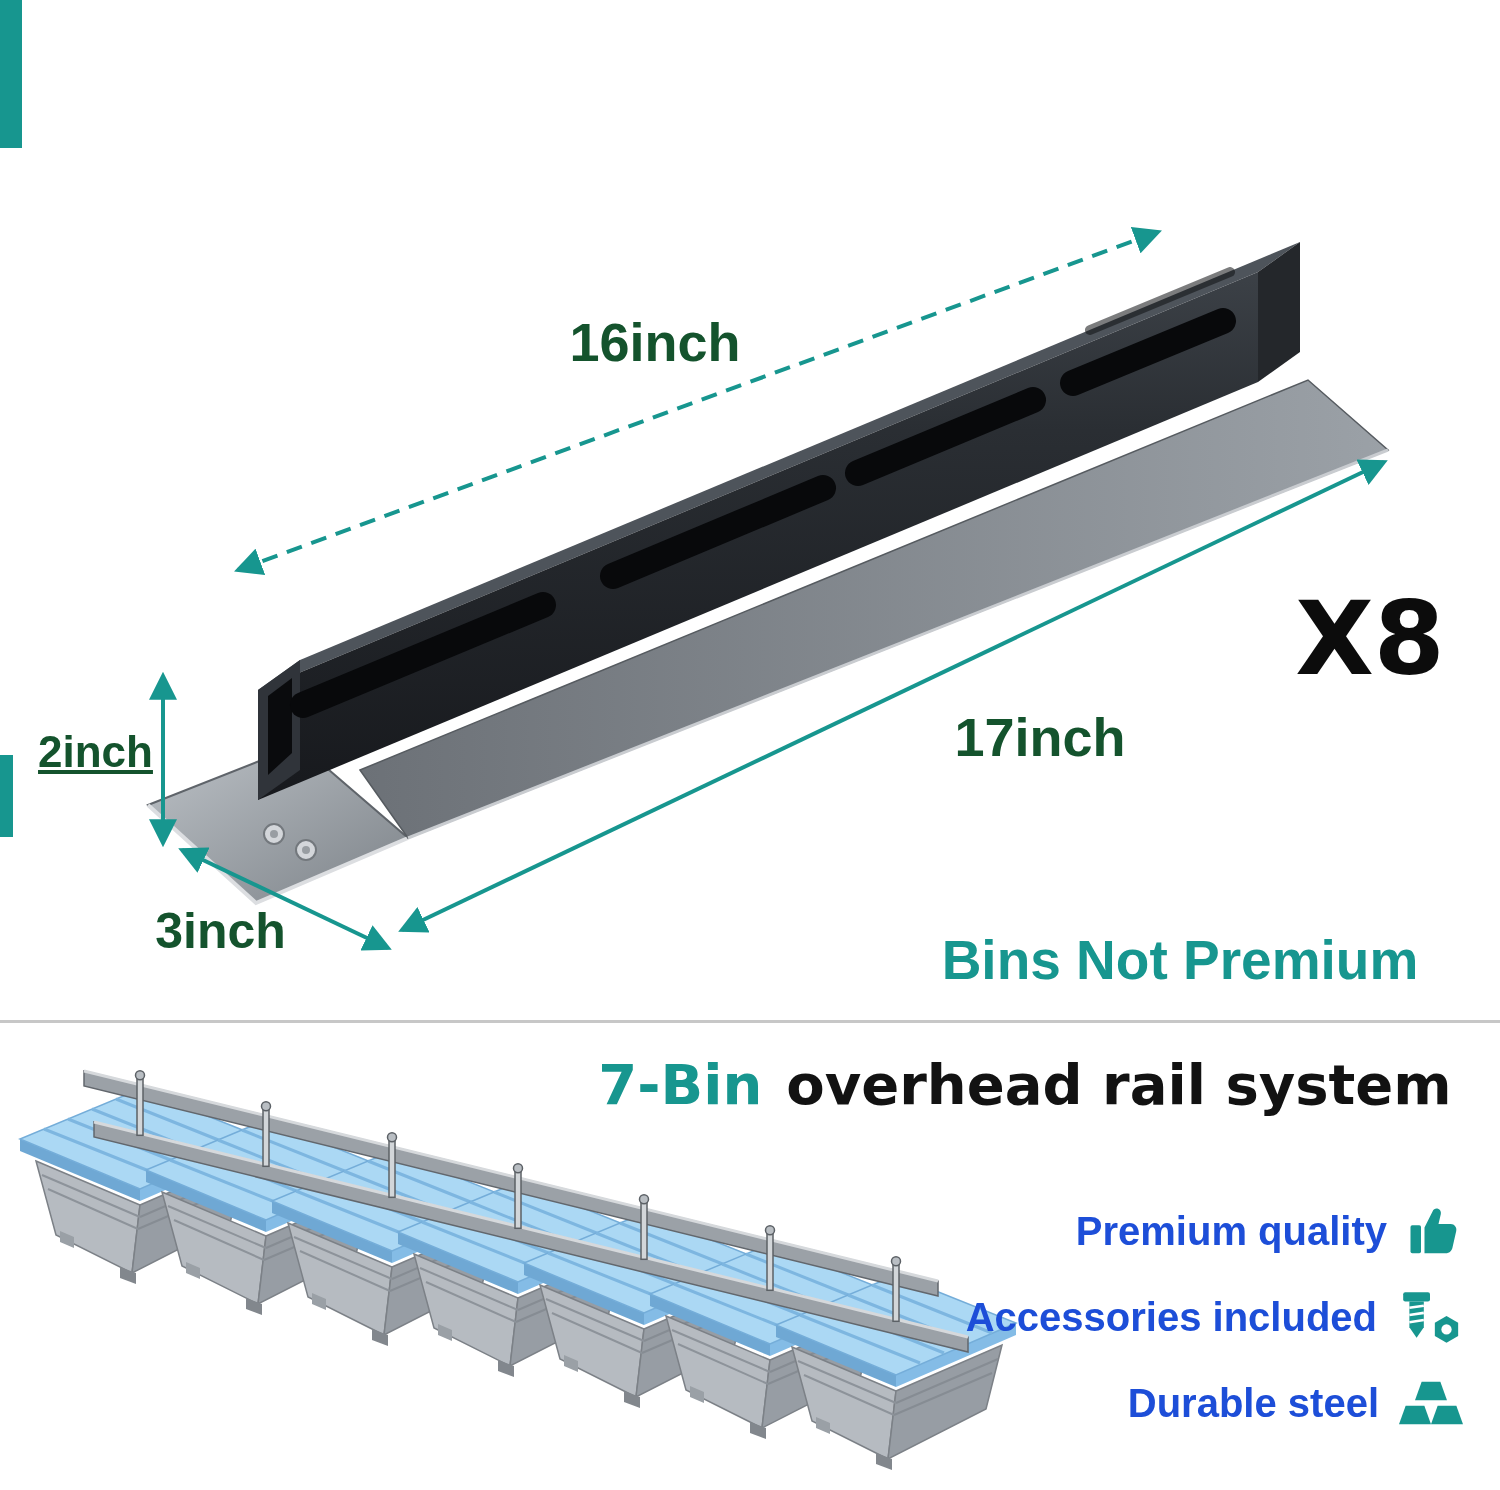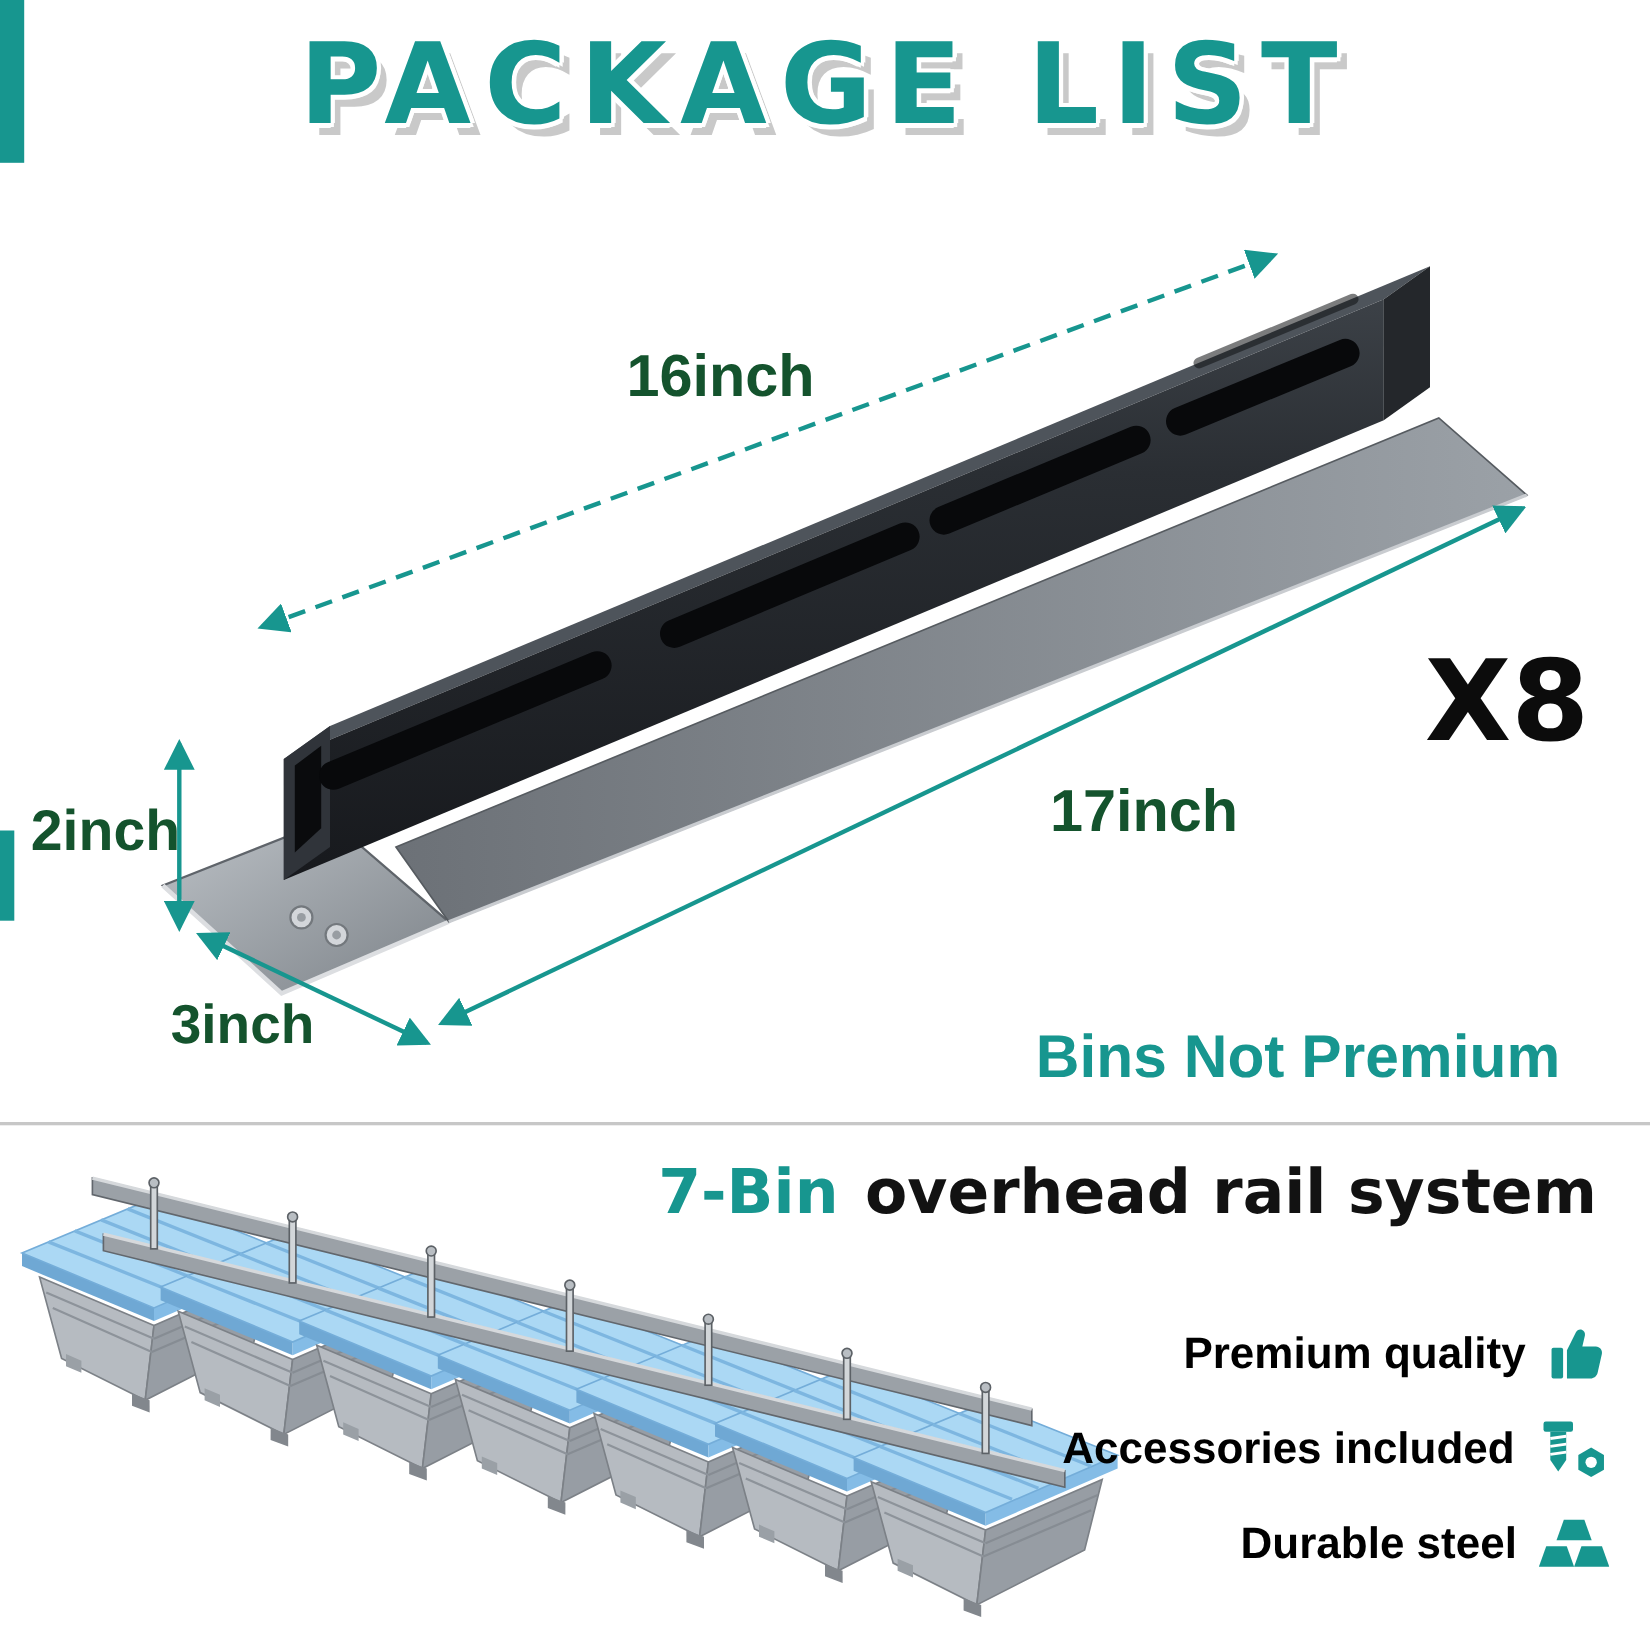--- a/index.html
+++ b/index.html
@@ -19,21 +19,21 @@
       -3px -3px 0 #fff, 3px -3px 0 #fff, -3px 3px 0 #fff, 3px 3px 0 #fff,
       0 -4px 0 #fff, 0 4px 0 #fff, -4px 0 0 #fff, 4px 0 0 #fff,
       9px 11px 0 #c9c9c9;
   }
 
   .top-svg { left:0; top:0; }
 
   .dim-label { color:#14532d; font-weight:bold; text-align:center; line-height:1; }
   .dim-16 { left:540px; top:315px; width:230px; font-size:54px; }
   .dim-17 { left:920px; top:710px; width:240px; font-size:54px; }
-  .dim-2  { left:28px;  top:730px; width:135px; font-size:52px; }
+  .dim-2  { left:28px;  top:730px; width:135px; font-size:44px;text-decoration:underline; }
   .dim-3  { left:138px; top:906px; width:165px; font-size:50px;text-align:center; }
 
   .qty {
     left:1250px; top:588px; width:240px; text-align:center;
     font-family:"DejaVu Sans", sans-serif; font-weight:bold;
     font-size:102px; color:#0c0c0c; line-height:1;
   }
   .bins-note {
     left:870px; top:928px; width:620px; text-align:center;
     font-weight:bold; font-size:55px; color:#17968F; white-space:nowrap;
@@ -49,32 +49,31 @@
   .system-title .hl { color:#17968F;margin-top:21px; }
   .system-title .rest { margin-left:24px; color:#121212;text-align:right; }
 
   .bins-svg { left:8px; top:1055px; }
 
   .feature-list { left:1070px; top:1200px; width:415px; display:flex; flex-direction:column; gap:24px; }
   .feature {
     display:flex; align-items:center; justify-content:flex-end; gap:20px;
     height:62px; padding-right:22px;
   }
-  .feature-label { font-weight:bold; font-size:40px; color:#000000; white-space:nowrap; }
+  .feature-label { font-weight:bold; font-size:40px; color:#1d4ed8; white-space:nowrap; }
   .feature svg { flex:0 0 auto; }
 </style>
 </head>
 <body>
 
 <div class="page">
 
   <div class="abs corner-bar"></div>
   <div class="abs side-bar"></div>
 
-  <div class="abs main-title">PACKAGE LIST</div>
 
   <svg class="abs top-svg" width="1500" height="1020" viewBox="0 0 1500 1020">
     <defs>
       <marker id="arrow" viewBox="0 0 10 10" refX="8.5" refY="5" markerWidth="7" markerHeight="7" orient="auto-start-reverse">
         <path d="M0,0 L10,5 L0,10 Z" fill="#17968F"></path>
       </marker>
       <linearGradient id="tubeFront" x1="0" y1="0" x2="0" y2="1">
         <stop offset="0" stop-color="#3c4147"></stop>
         <stop offset="0.3" stop-color="#2a2e33"></stop>
         <stop offset="1" stop-color="#17191d"></stop>

